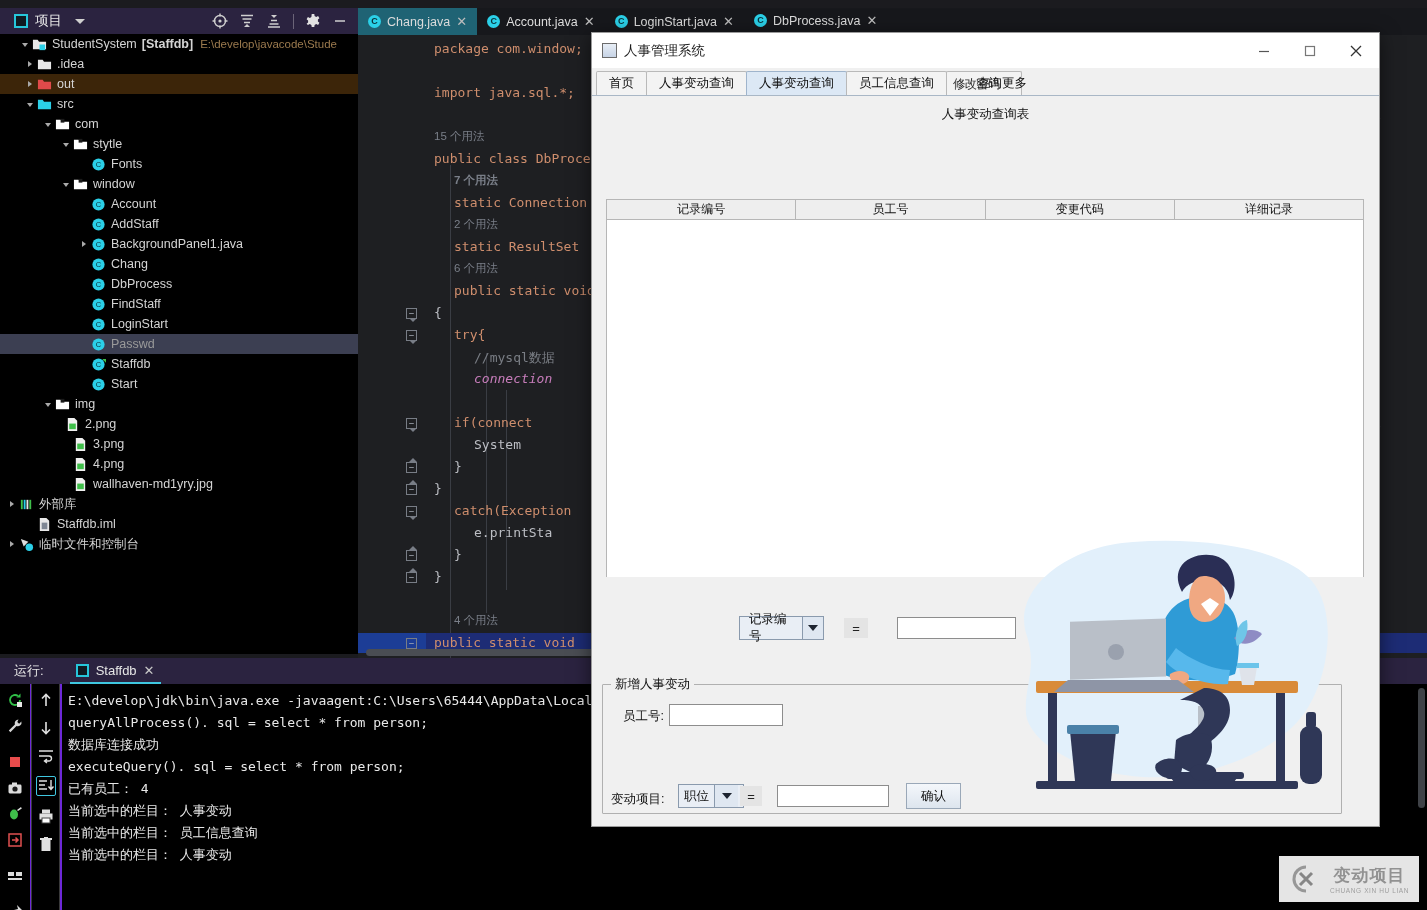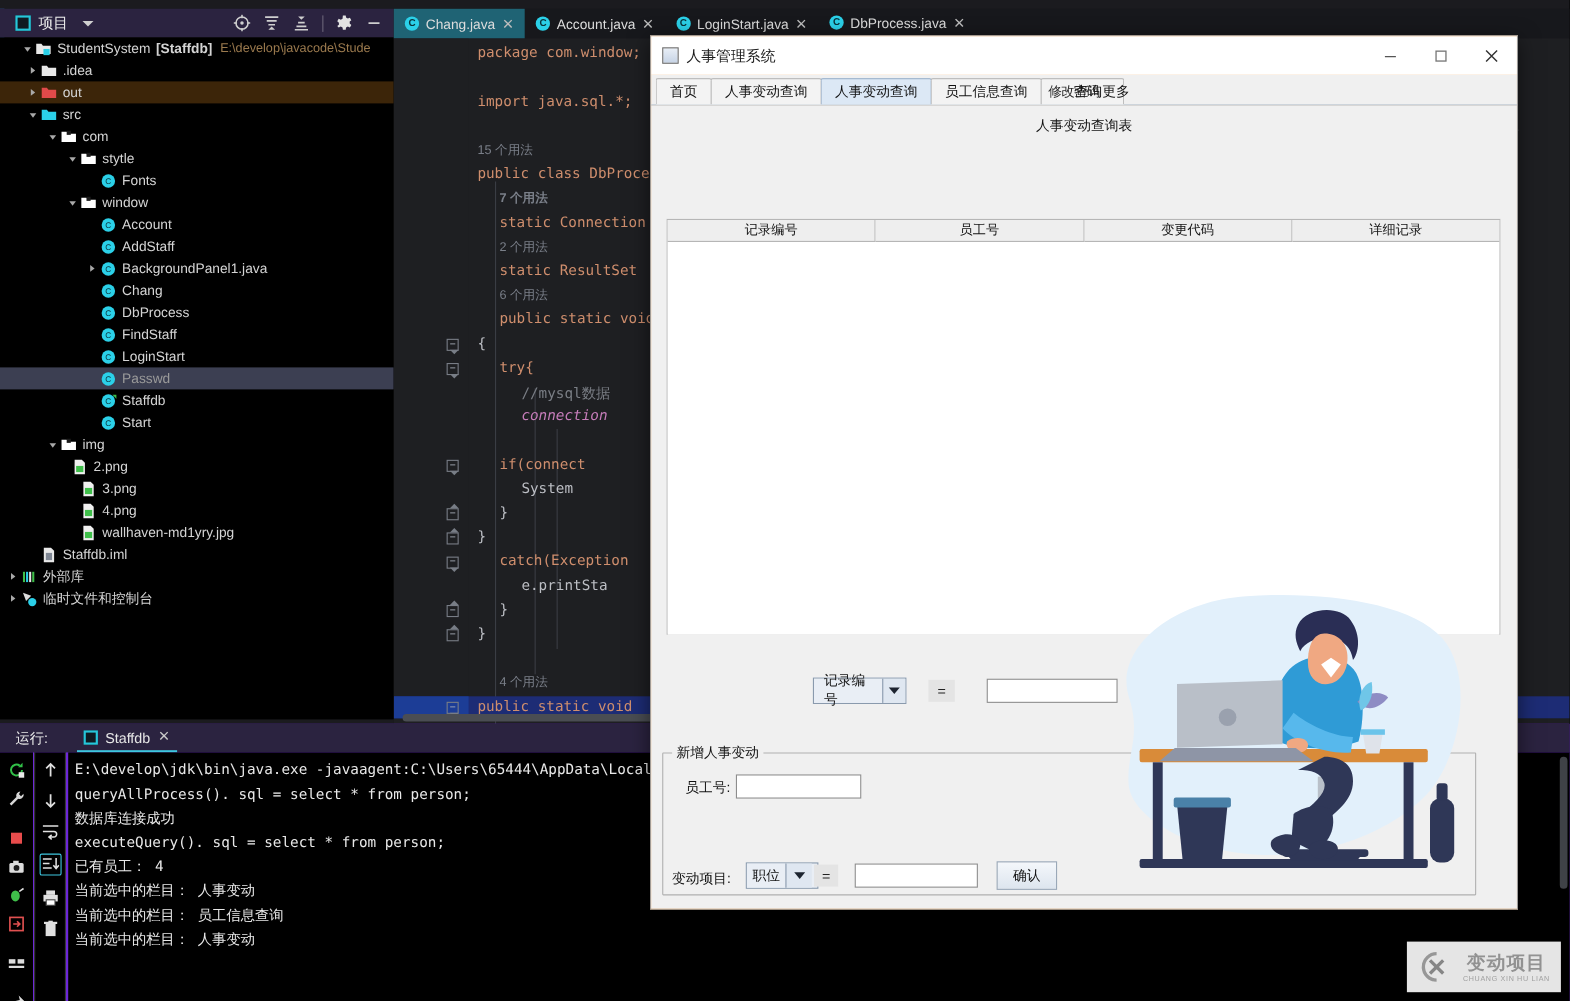--- a/index.html
+++ b/index.html
@@ -481,37 +481,37 @@
           <span class="lbl">4.png</span>
         </div>
         <div class="tree-row" style="padding-left: 60px;">
           <span class="arrow "></span>
           <span class="ic"><svg width="15" height="15" viewBox="0 0 16 16">
               <path d="M3 1h7l3 3v11H3z" fill="#f0f0f0"></path>
               <rect x="4.5" y="7" width="7" height="6" fill="#3fbf4a"></rect>
             </svg></span>
           <span class="lbl">wallhaven-md1yry.jpg</span>
         </div>
-        <div class="tree-row" style="padding-left: 24px;">
-          <span class="arrow "></span>
-          <span class="ic"><svg width="15" height="15" viewBox="0 0 16 16">
-              <path d="M3 1h7l3 3v11H3z" fill="#e8e8e8"></path>
-              <rect x="5" y="6" width="6" height="7" fill="#7f8794"></rect>
-            </svg></span>
-          <span class="lbl">Staffdb.iml</span>
-        </div>
         <div class="tree-row" style="padding-left: 6px;">
           <span class="arrow right"></span>
           <span class="ic"><svg width="15" height="15" viewBox="0 0 16 16">
               <rect x="2" y="3" width="2" height="10" fill="#3fbf4a"></rect>
               <rect x="5" y="3" width="2" height="10" fill="#2bd0e8"></rect>
               <rect x="8" y="3" width="2" height="10" fill="#e8e8e8"></rect>
               <rect x="11" y="3" width="2" height="10" fill="#3fbf4a"></rect>
             </svg></span>
           <span class="lbl">外部库</span>
+        </div>
+        <div class="tree-row" style="padding-left: 24px;">
+          <span class="arrow "></span>
+          <span class="ic"><svg width="15" height="15" viewBox="0 0 16 16">
+              <path d="M3 1h7l3 3v11H3z" fill="#e8e8e8"></path>
+              <rect x="5" y="6" width="6" height="7" fill="#7f8794"></rect>
+            </svg></span>
+          <span class="lbl">Staffdb.iml</span>
         </div>
         <div class="tree-row" style="padding-left: 6px;">
           <span class="arrow right"></span>
           <span class="ic"><svg width="15" height="15" viewBox="0 0 16 16">
               <path d="M2 2l8 3-5 5z" fill="#dcdcdc"></path>
               <circle cx="11" cy="11" r="4" fill="#2bd0e8"></circle>
             </svg></span>
           <span class="lbl">临时文件和控制台</span>
         </div>
       </div>

